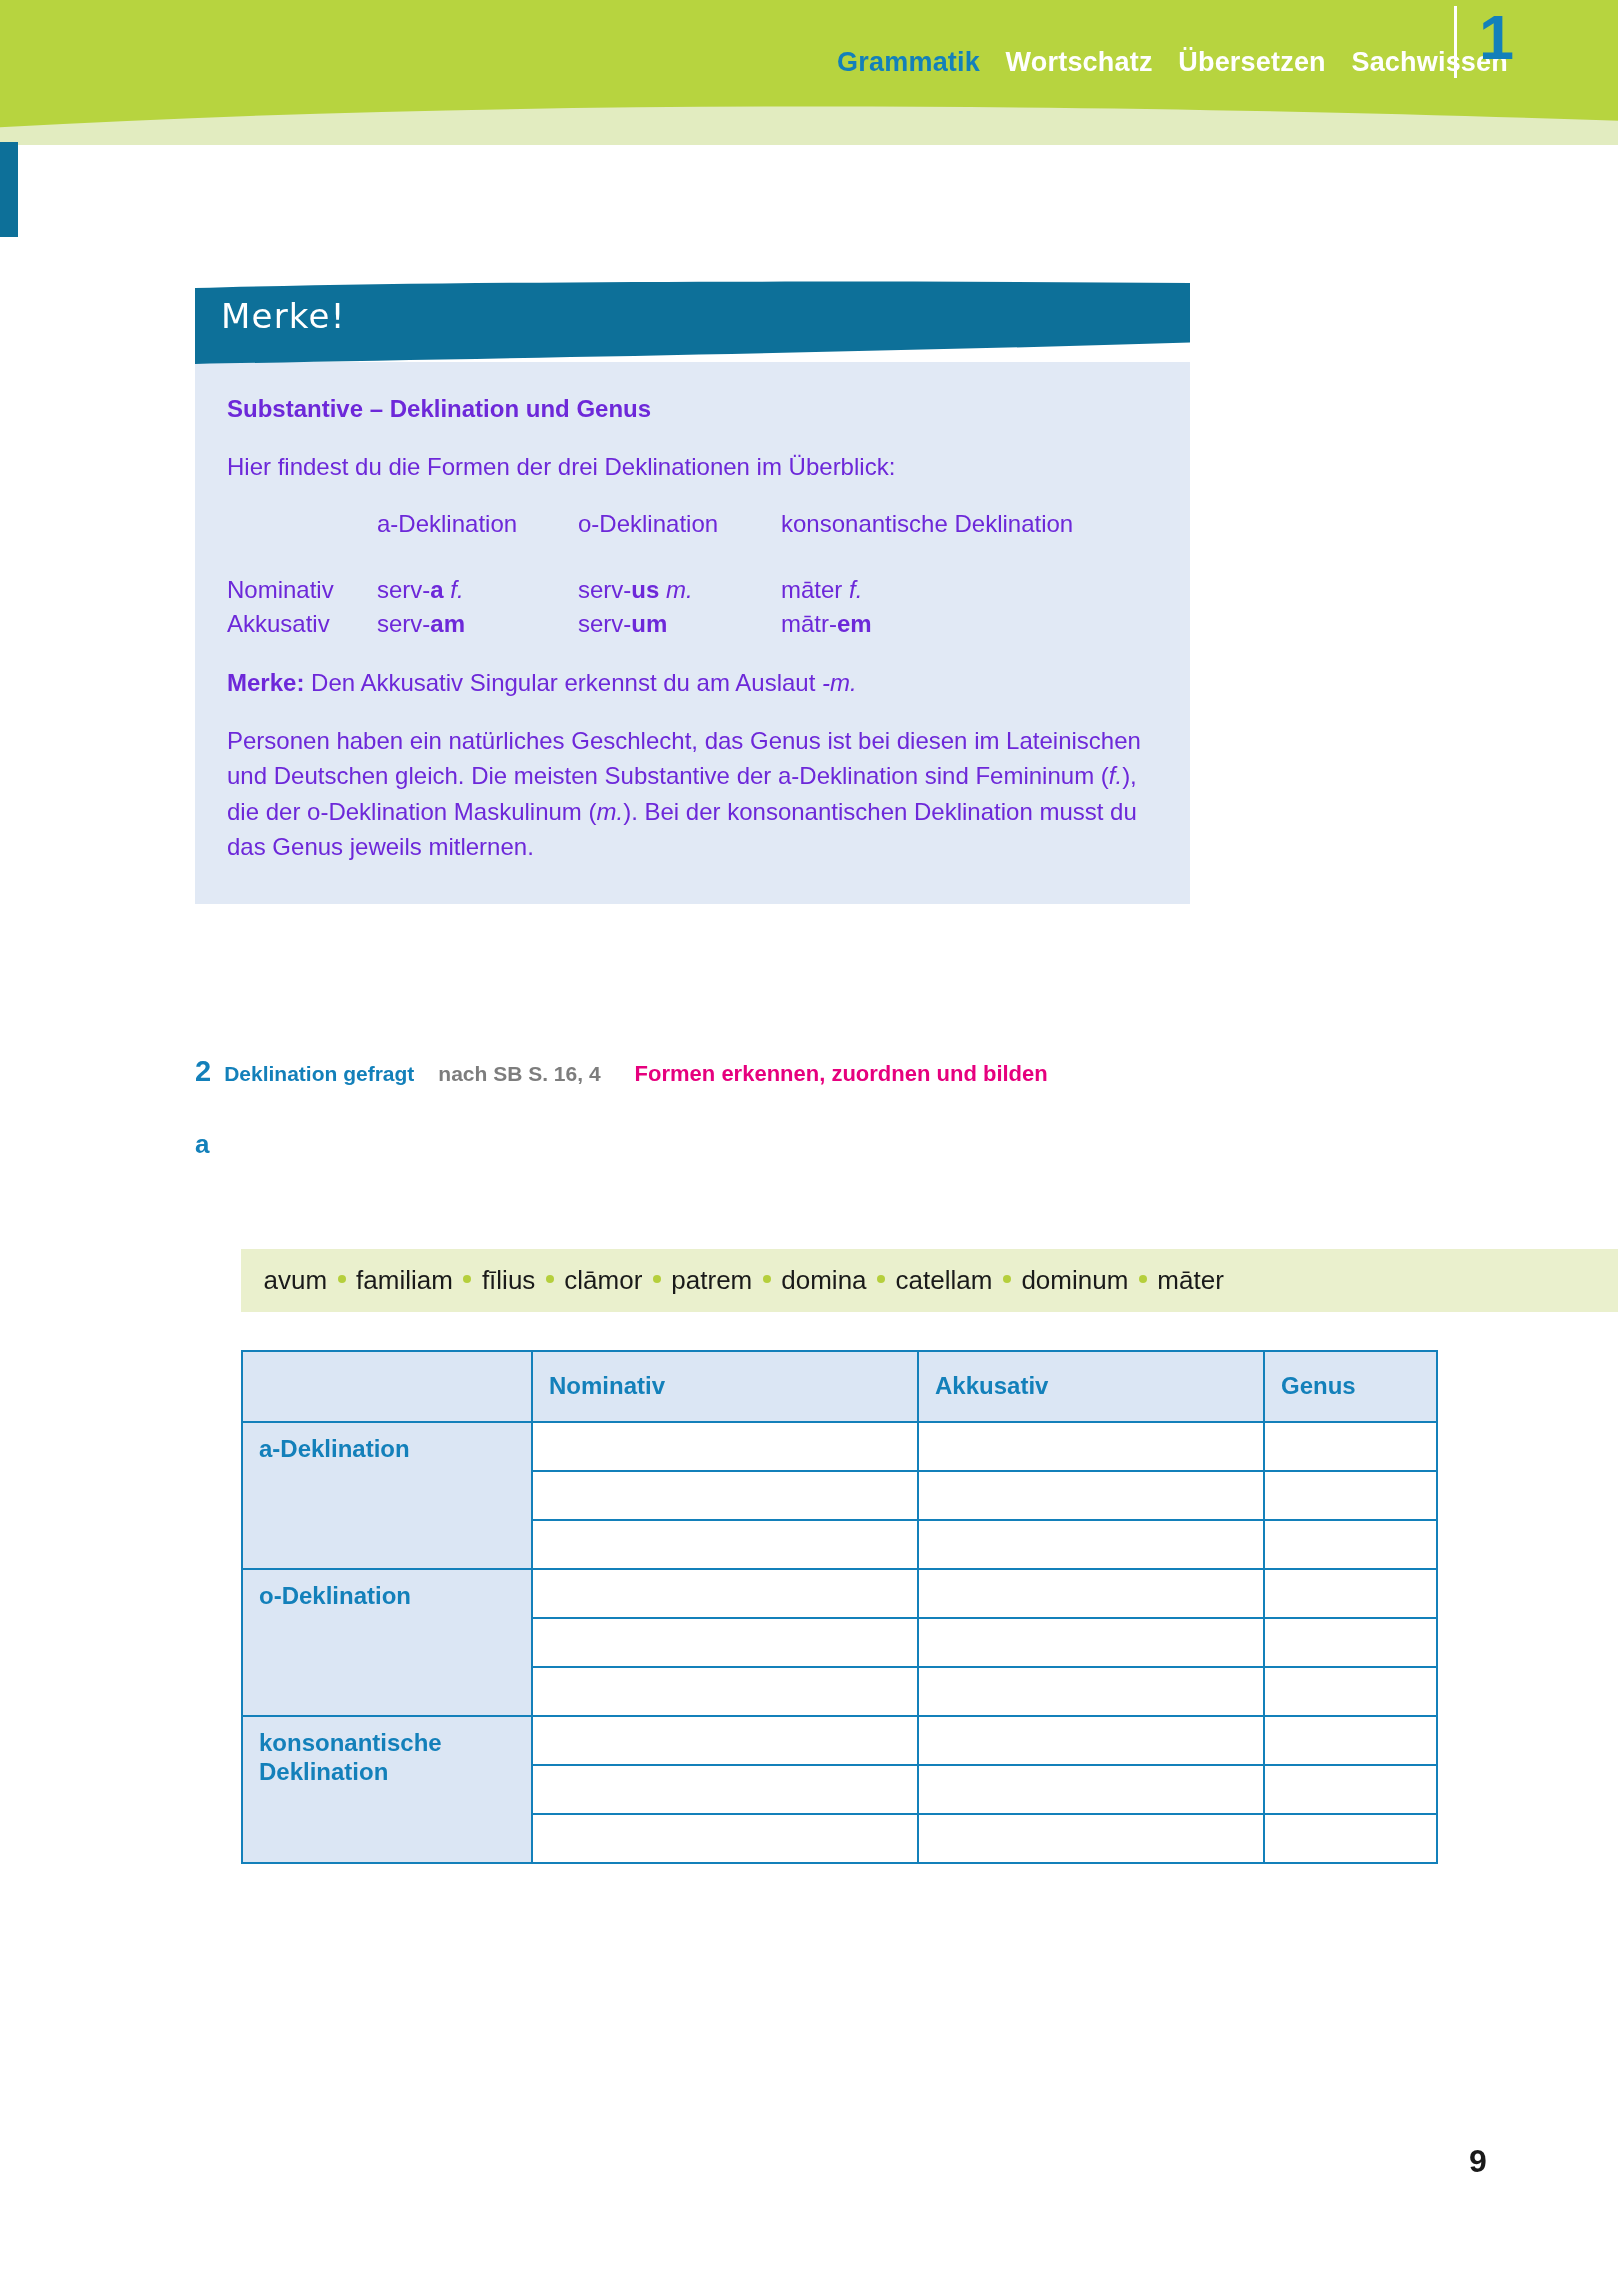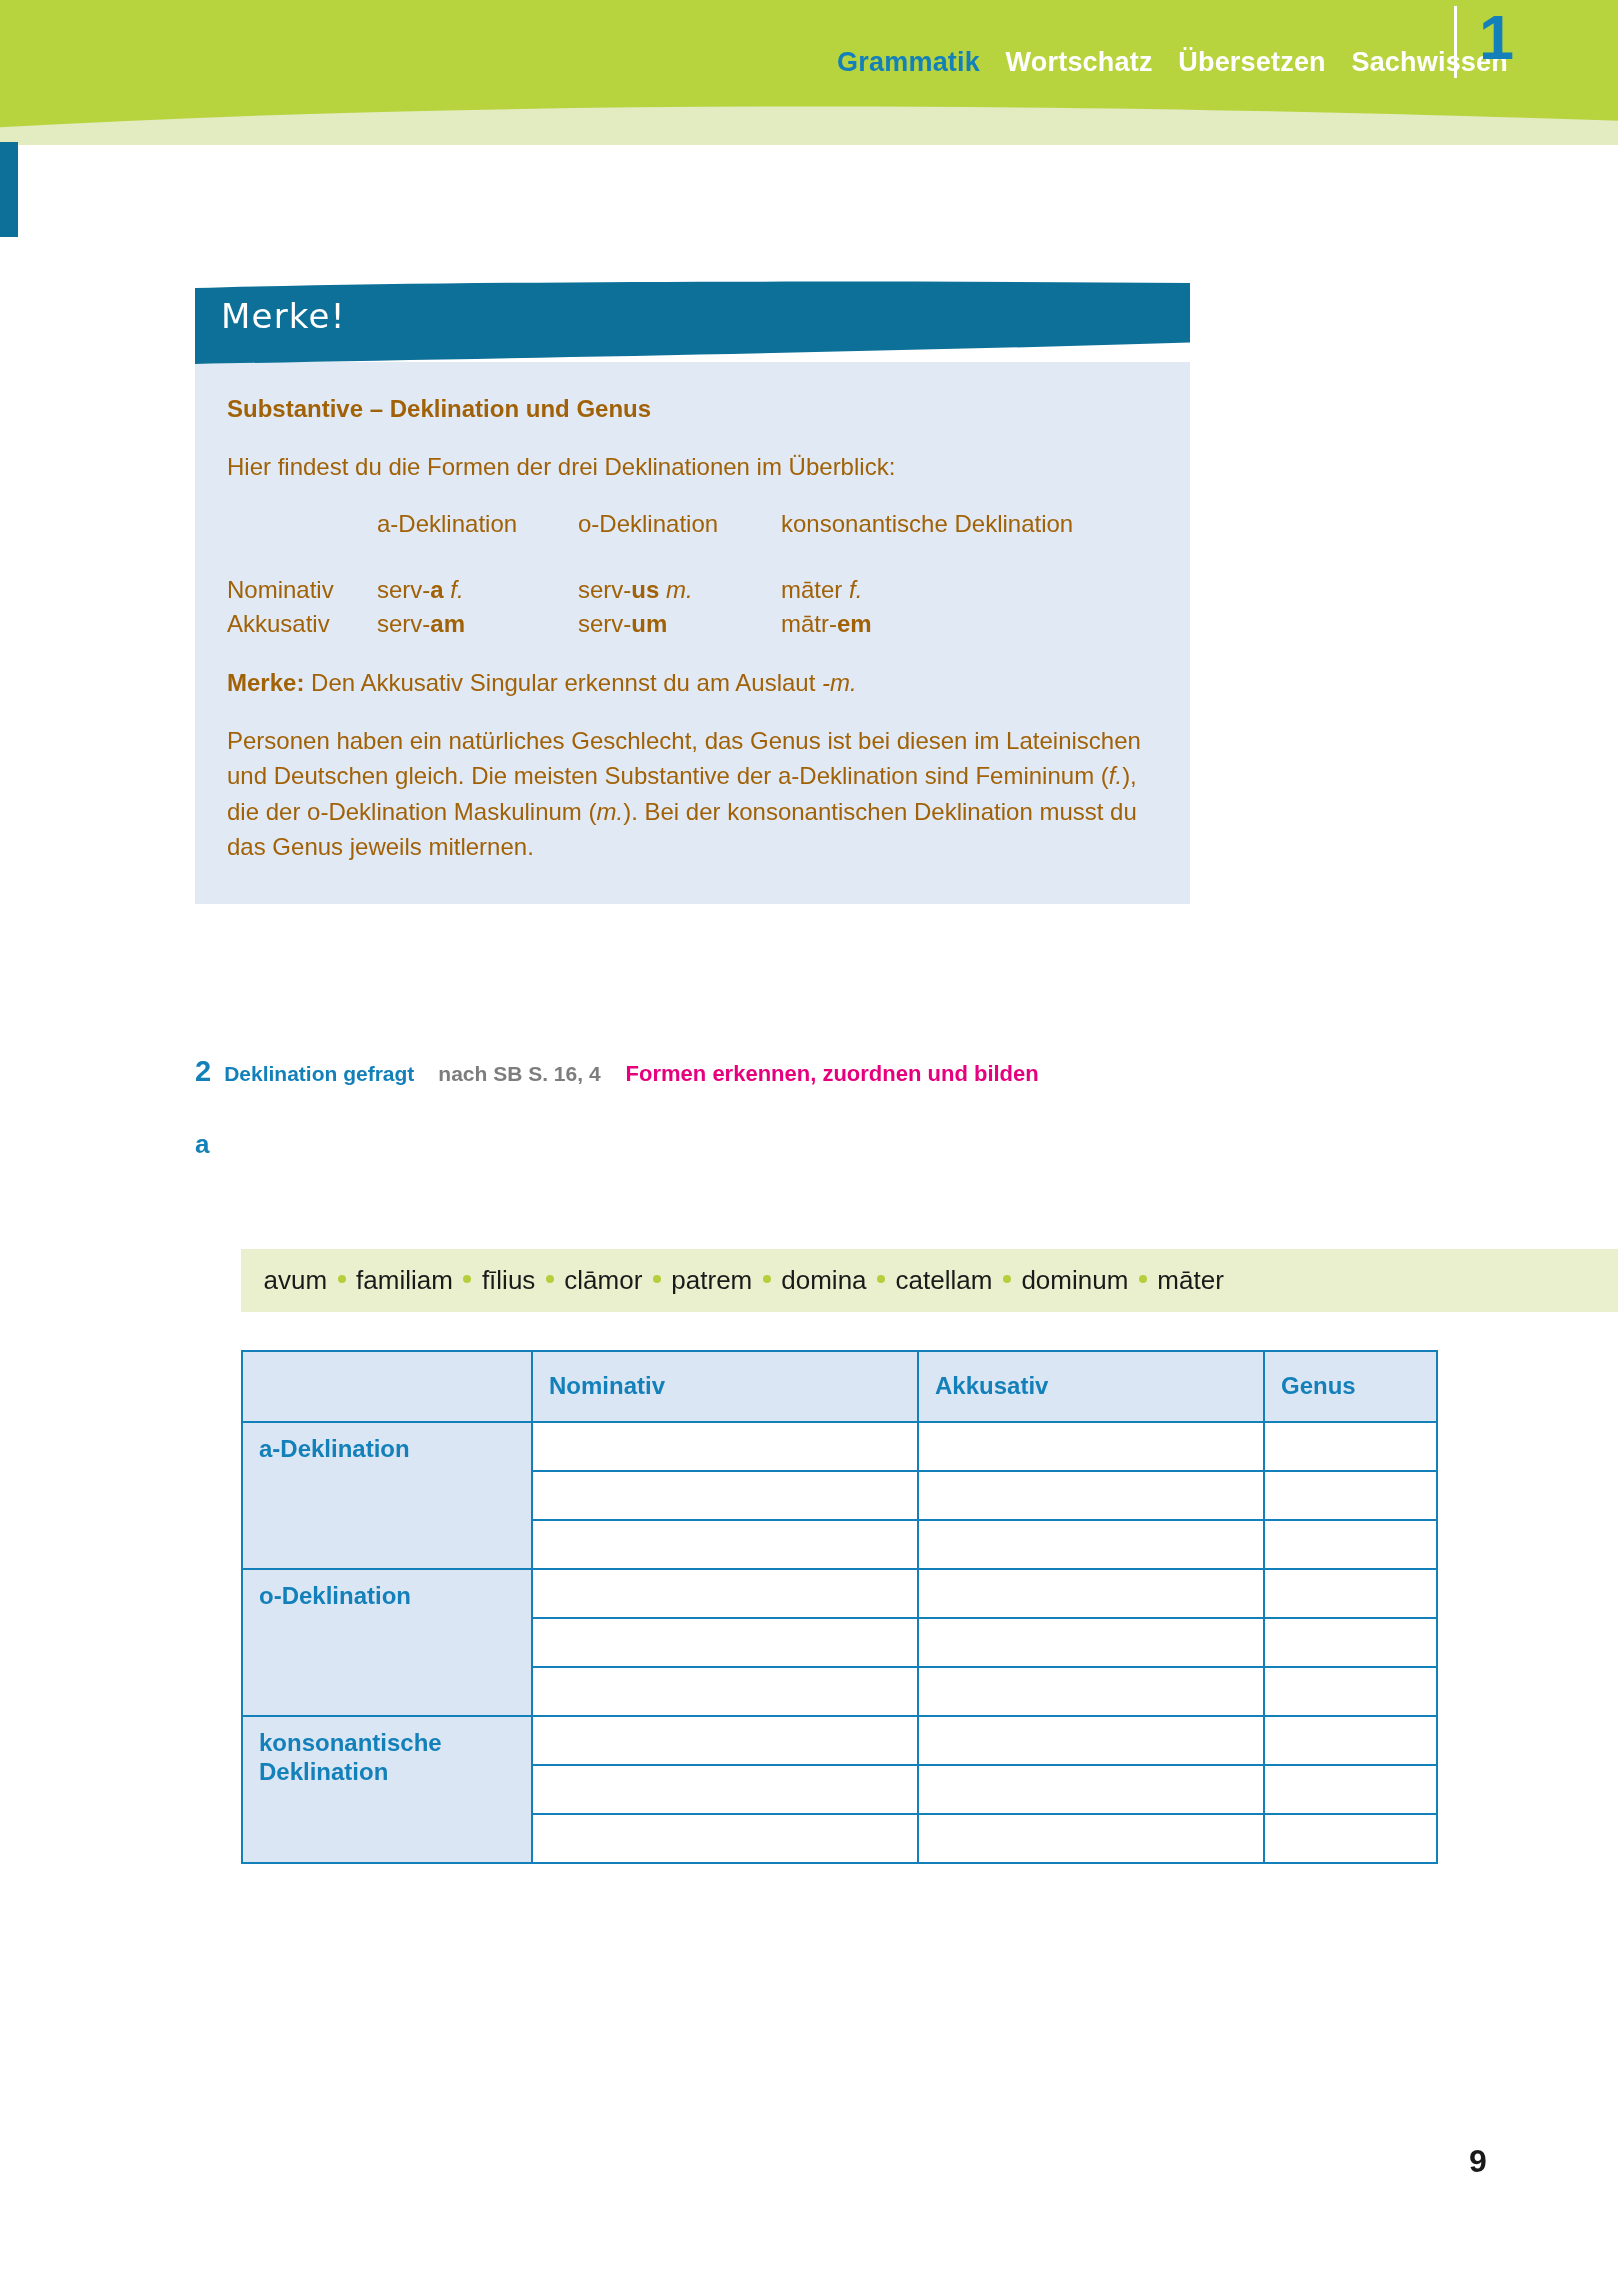--- a/index.html
+++ b/index.html
@@ -109,21 +109,21 @@
     font-family: "DejaVu Sans", sans-serif;
     letter-spacing: 1.2px;
     z-index: 3;
   }
   .merke-body {
     background: #e1e9f5;
     padding: 29px 32px 39px 32px;
     margin-top: -1.6px;
     font-size: 24px;
     line-height: 1.48;
-    color: #a16207;
+    color: #6d28d9;
   }
   .merke-body p { margin: 0 0 22.5px 0; }
   .merke-body p:last-child { margin-bottom: 0; }
   .strong { font-weight: bold; }
   .ital { font-style: italic; }
 
   
   .paradigm {
     margin: 3.2px 0 24px 0;
     border-collapse: collapse;
@@ -162,21 +162,21 @@
   .ex-ref {
     font-size: 21px;
     font-weight: bold;
     color: #7d7d7d;
     margin-left: 24px;
   }
   .ex-skill {
     font-size: 22px;
     font-weight: bold;
     color: #e6007e;
-    margin-left: 25px;
+    margin-left: 34px;
   }
 
   .task {
     position: absolute;
     display: flex;
   }
   .task-letter {
     font-size: 26px;
     font-weight: bold;
     color: #1380ba;

